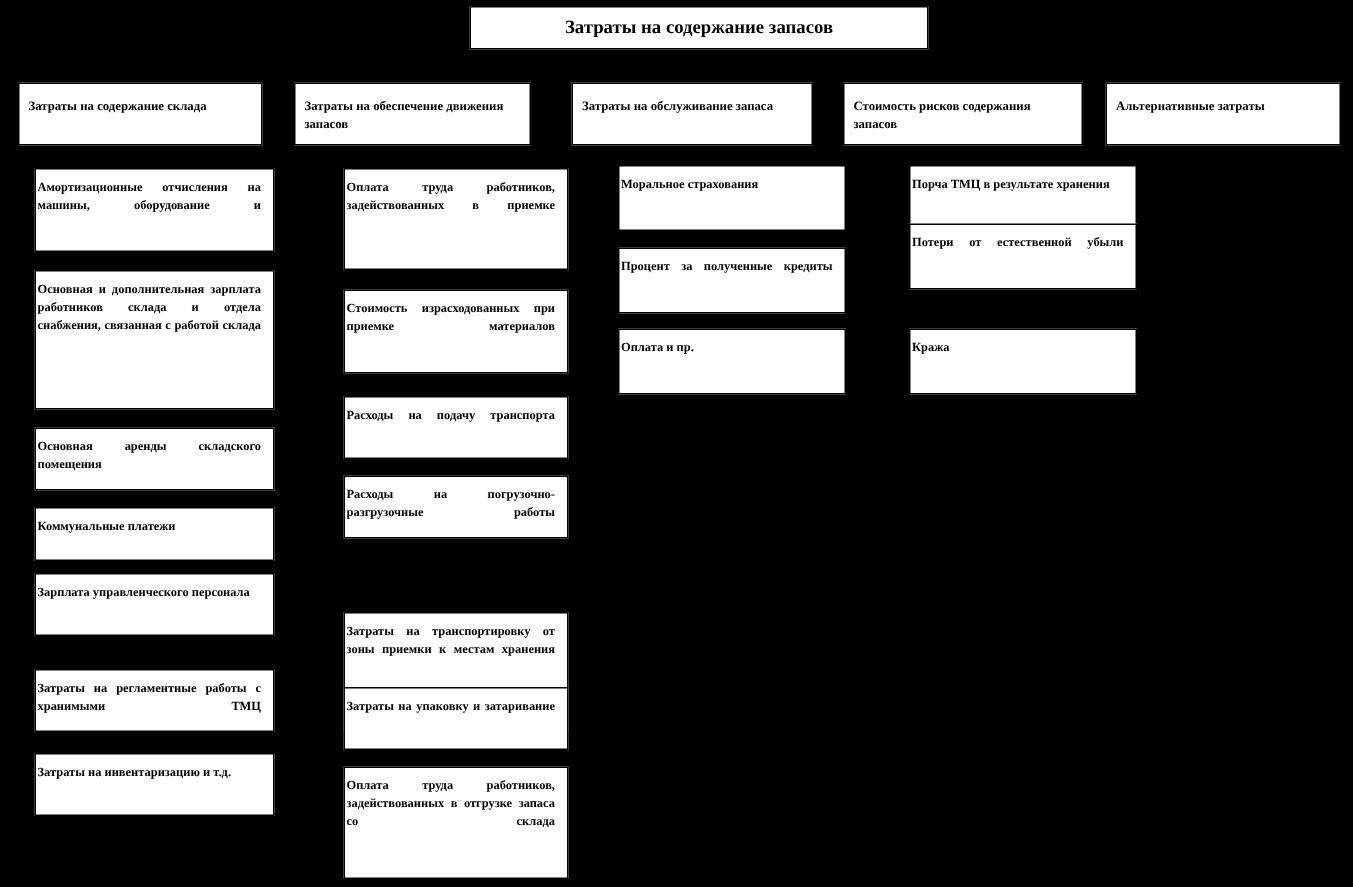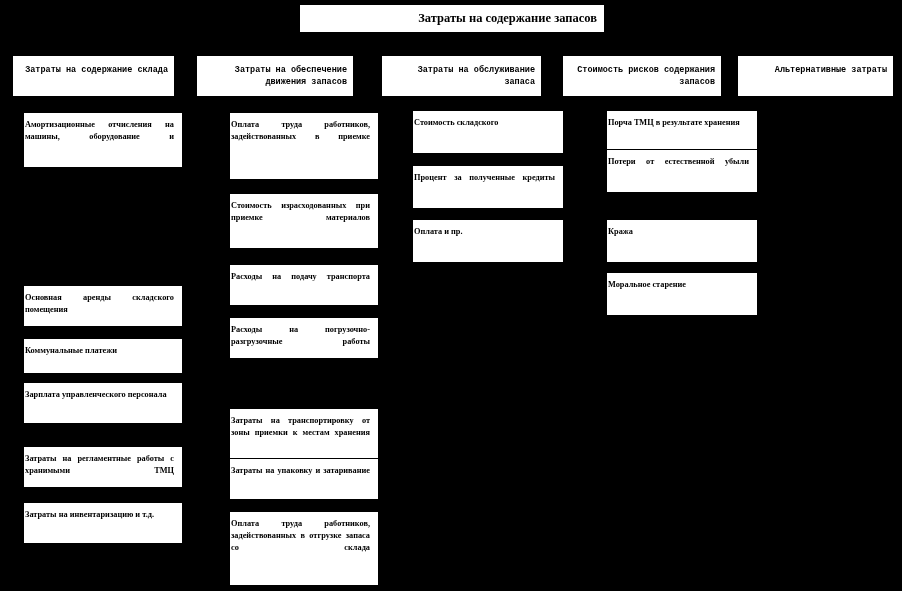--- a/index.html
+++ b/index.html
@@ -39,22 +39,21 @@
   .root {
     font-size: 12.5px;
     text-align: center;
   }
   .root .txt {
     padding-top: 5px;
   }
   
   .cat {
     font-size: 8.5px;
-    text-align: right;
-    font-family: Liberation Mono, monospace;
+    text-align: left;
   }
   .cat .txt {
     padding: 8px 6px 4px 6px;
   }
   
   .leaf {
     font-size: 8.3px;
     text-align: justify;
     text-align-last: justify;
   }
@@ -65,21 +64,21 @@
   .leaf.left .txt {
     text-align: left;
     text-align-last: left;
   }
 </style>
 </head>
 <body>
 
 <div id="canvas">
 
-  <div class="node root" style="left:299px; top:4px; width:306px; height:29px;text-align:right;">
+  <div class="node root" style="left:313px; top:4px; width:306px; height:29px;">
     <span class="txt">Затраты на содержание запасов</span>
   </div>
 
   <div class="node cat" style="left:12px; top:55px; width:163px; height:42px;">
     <span class="txt">Затраты на содержание склада</span>
   </div>
 
   <div class="node cat" style="left:196px; top:55px; width:158px; height:42px;">
     <span class="txt">Затраты на обеспечение движения запасов</span>
   </div>
@@ -93,20 +92,23 @@
   </div>
 
   <div class="node cat" style="left:737px; top:55px; width:157px; height:42px;">
     <span class="txt">Альтернативные затраты</span>
   </div>
 
   <div class="node leaf" style="left:23px; top:112px; width:160px; height:56px;">
     <span class="txt">Амортизационные отчисления на машины, оборудование и</span>
   </div>
 
+  <div class="node leaf" style="left:23px; top:180px; width:160px; height:93px;">
+    <span class="txt">Основная и дополнительная зарплата работников склада и отдела снабжения, связанная с работой склада</span>
+  </div>
 
   <div class="node leaf" style="left:23px; top:285px; width:160px; height:42px;">
     <span class="txt">Основная аренды складского помещения</span>
   </div>
 
   <div class="node leaf single" style="left:23px; top:338px; width:160px; height:36px;">
     <span class="txt">Коммунальные платежи</span>
   </div>
 
   <div class="node leaf left" style="left:23px; top:382px; width:160px; height:42px;">
@@ -143,21 +145,21 @@
 
   <div class="node leaf" style="left:229px; top:458px; width:150px; height:42px;">
     <span class="txt">Затраты на упаковку и затаривание</span>
   </div>
 
   <div class="node leaf" style="left:229px; top:511px; width:150px; height:75px;">
     <span class="txt">Оплата труда работников, задействованных в отгрузке запаса со склада</span>
   </div>
 
   <div class="node leaf single" style="left:412px; top:110px; width:152px; height:44px;">
-    <span class="txt">Стоимость складского</span>
+    <span class="txt">Моральное страхования</span>
   </div>
 
   <div class="node leaf" style="left:412px; top:165px; width:152px; height:44px;">
     <span class="txt">Процент за полученные кредиты</span>
   </div>
 
   <div class="node leaf single" style="left:412px; top:219px; width:152px; height:44px;">
     <span class="txt">Оплата и пр.</span>
   </div>
 
@@ -166,17 +168,14 @@
   </div>
 
   <div class="node leaf" style="left:606px; top:149px; width:152px; height:44px;">
     <span class="txt">Потери от естественной убыли</span>
   </div>
 
   <div class="node leaf single" style="left:606px; top:219px; width:152px; height:44px;">
     <span class="txt">Кража</span>
   </div>
 
-  <div class="node leaf single" style="left:606px; top:272px; width:152px; height:44px;">
-    <span class="txt">Моральное старение</span>
-  </div>
 
 </div>
 
 </body></html>

